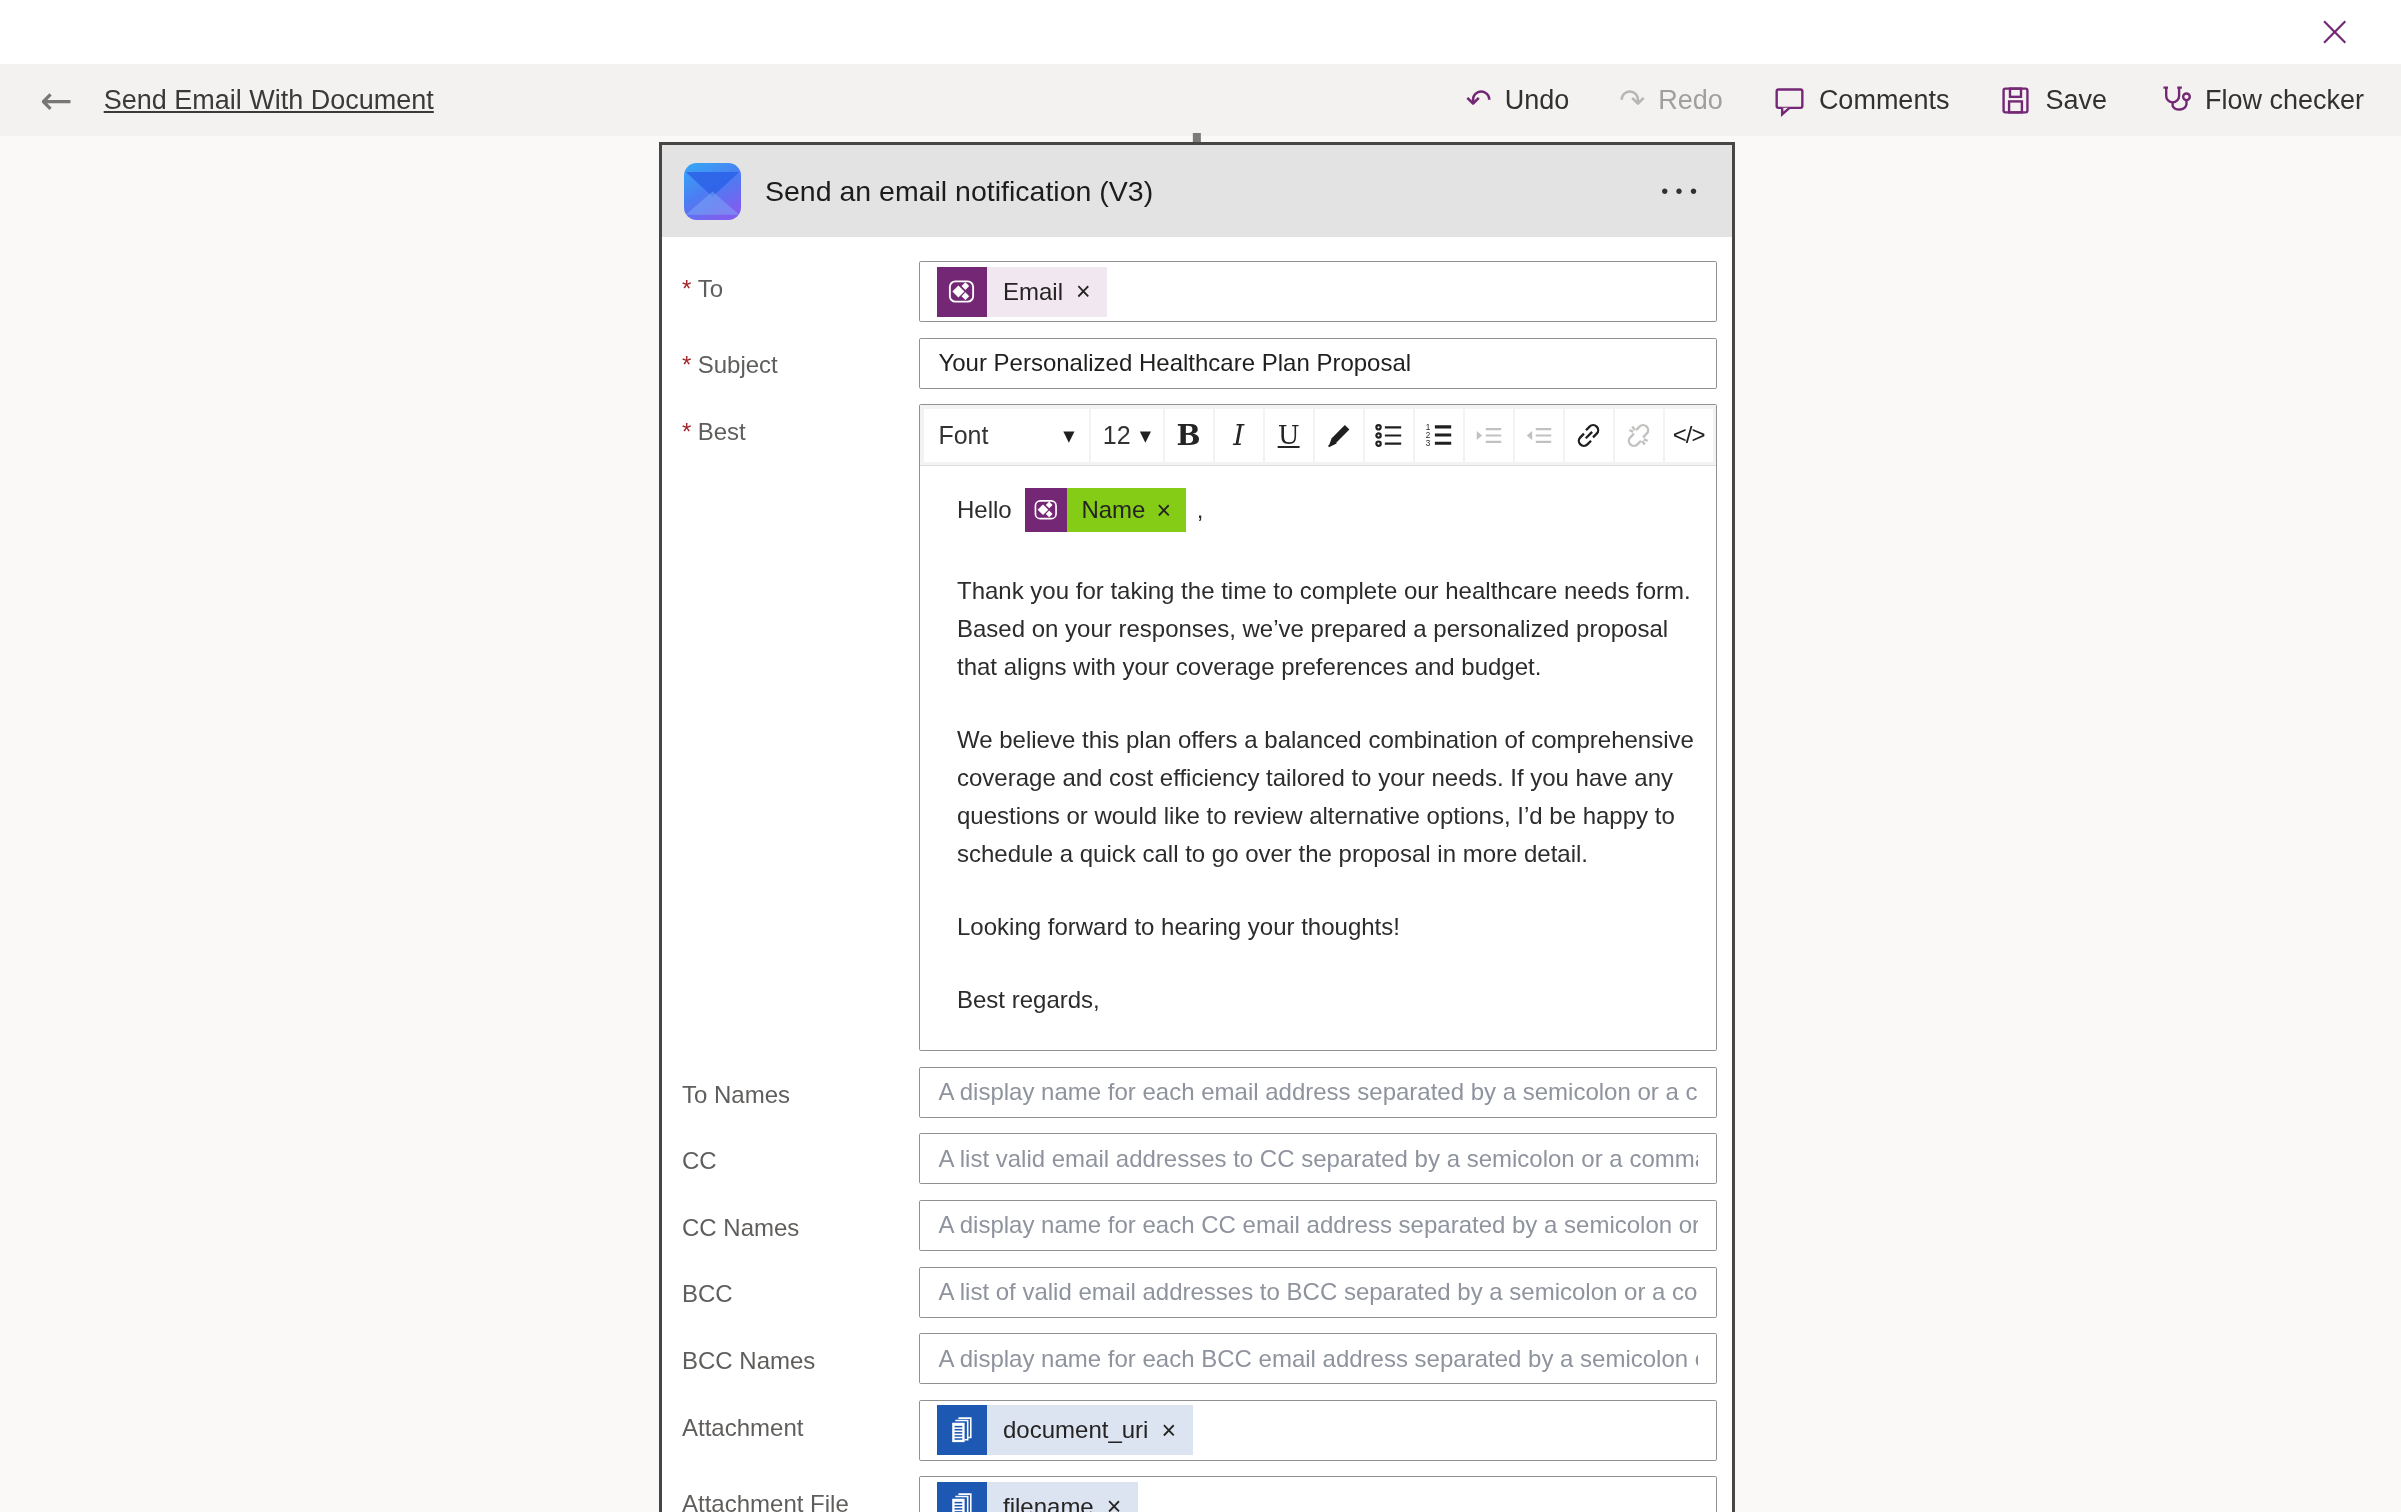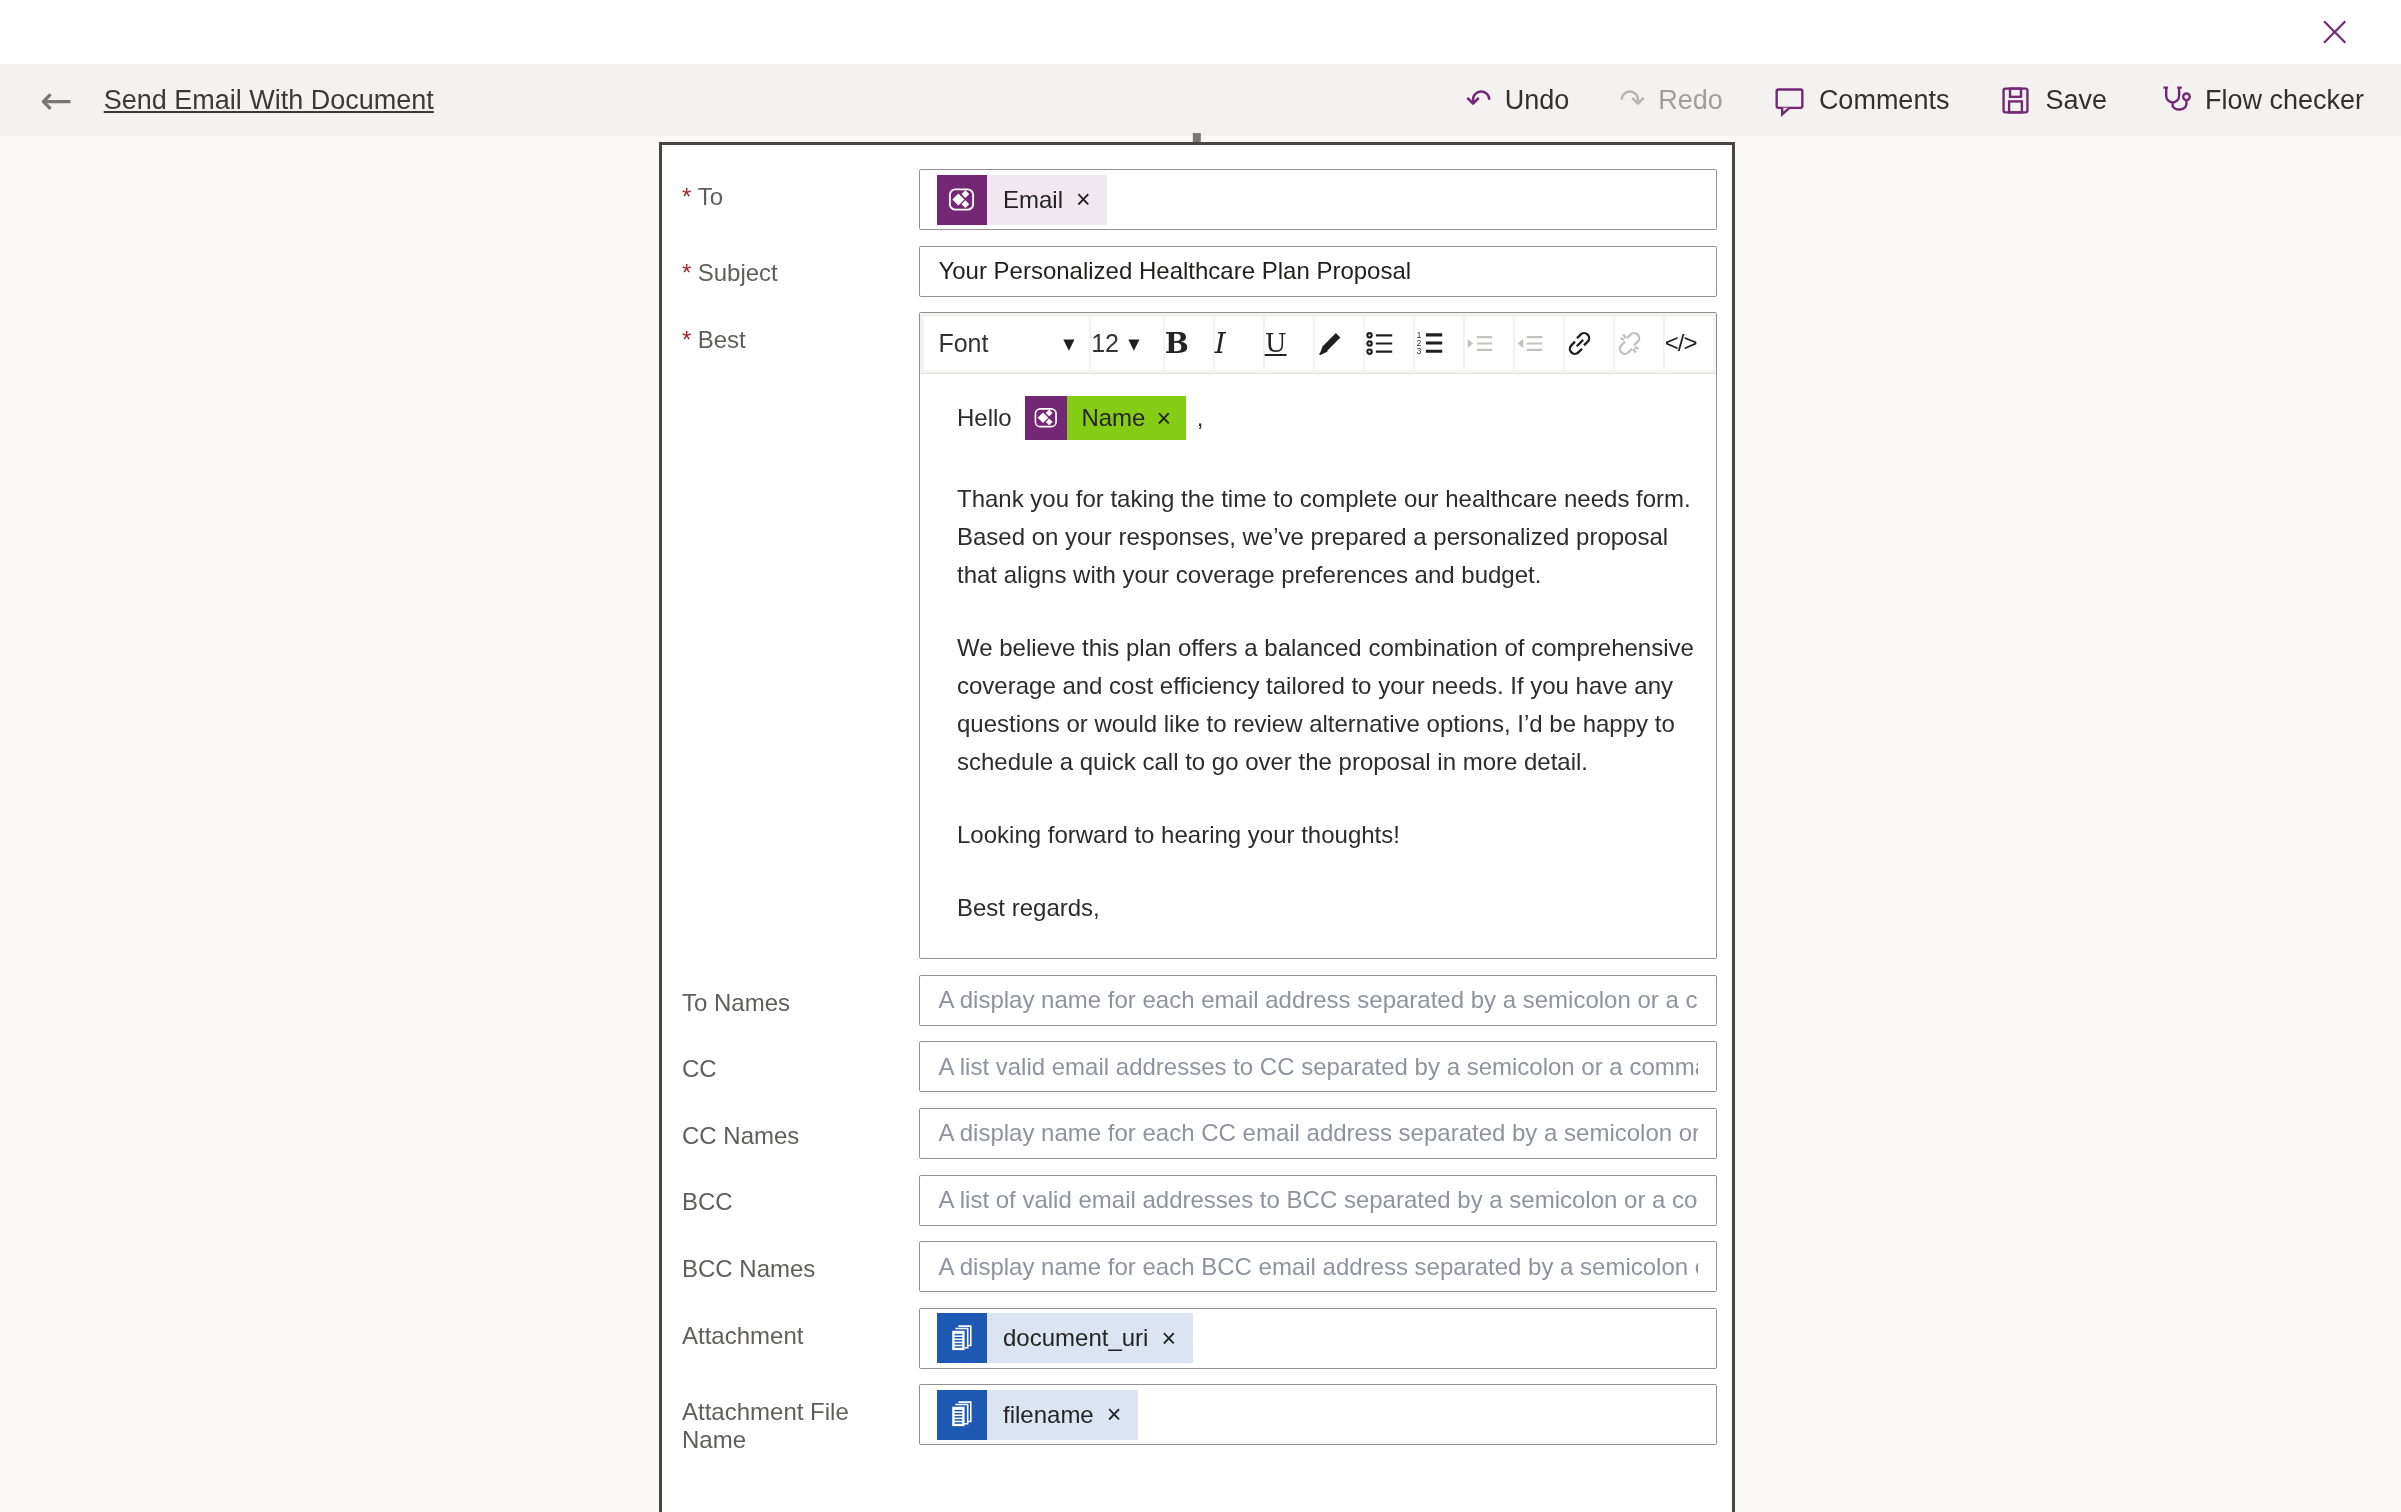--- a/index.html
+++ b/index.html
@@ -72,21 +72,21 @@
   .chip-purple .chip-lbl { background: #f0e7f0; }
   .chip-blue .chip-ic { background: #1d59b3; }
   .chip-blue .chip-lbl { background: #dce4f1; }
   .chip-x { font-size: 25px; color: #252423; line-height: 25px; }
   
   .body-box { border: 1.8px solid #919191; border-radius: 1.8px; background: #fff; height: 647px; overflow: hidden; }
   .rt-toolbar {
     background: #f4f3f2; border-bottom: 1.8px solid #e1dfdd;
     display: flex; gap: 2px; padding: 3.7px; height: 61px; align-items: stretch;
   }
-  .tb-tile { background: #fff; display: flex; align-items: center; color: #242424; cursor: pointer; }
+  .tb-tile { background: #fff; display: flex; align-items: center; justify-content: center; color: #242424; cursor: pointer; }
   .tile-font { width: 180px; justify-content: space-between; padding: 0 14.7px; font-size: 25px; color: #333; }
   .tile-size { width: 79px; gap: 9.2px; font-size: 25px; color: #333; }
   .caret { font-size: 14.7px; color: #1f1f1f; font-family: "DejaVu Sans", sans-serif; }
   .tile-btn { width: 48px; flex: 0 0 48px; }
   .tile-btn svg { width: 29px; height: 29px; display: block; }
   .glyph-b { font-family: "DejaVu Serif", serif; font-weight: bold; font-size: 28.5px; }
   .glyph-i { font-family: "DejaVu Serif", serif; font-style: italic; font-size: 27.5px; }
   .glyph-u { font-family: "DejaVu Serif", serif; font-size: 26px; text-decoration: underline; }
   .glyph-code { font-size: 24px; letter-spacing: -0.9px; color: #1f1f1f; }
   .rt-content { padding: 22px 20px 18.4px 37px; font-size: 24px; color: #2c2c2c; line-height: 38px; }
@@ -149,20 +149,38 @@
           </svg>
         </span>
         <span>Flow checker</span>
       </button>
     </div>
   </div>
 
   <div class="card">
     <div class="card-nub"></div>
 
+    <div class="card-head">
+      <div class="mail-icon">
+        <svg width="57" height="57" viewBox="0 0 64 64">
+          <defs>
+            <linearGradient id="mg" x1="0" y1="0" x2="0.55" y2="1">
+              <stop offset="0" stop-color="#34a9f6"></stop>
+              <stop offset="0.55" stop-color="#4b7df2"></stop>
+              <stop offset="1" stop-color="#7e5ff0"></stop>
+            </linearGradient>
+          </defs>
+          <rect width="64" height="64" rx="14" fill="url(#mg)"></rect>
+          <polygon points="2,10 32,38 62,10" fill="#2d63e8" opacity="0.9"></polygon>
+          <polygon points="2,58 32,32 62,58" fill="#7fb2f7" opacity="0.45"></polygon>
+        </svg>
+      </div>
+      <div class="card-title">Send an email notification (V3)</div>
+      <div class="menu-dots">•••</div>
+    </div>
 
     <div class="card-body">
 
       <div class="frow">
         <div class="frow-label">
           <span class="req">*</span>
           <span>To</span>
         </div>
         <div class="ffield">
           <div class="chip-box">

